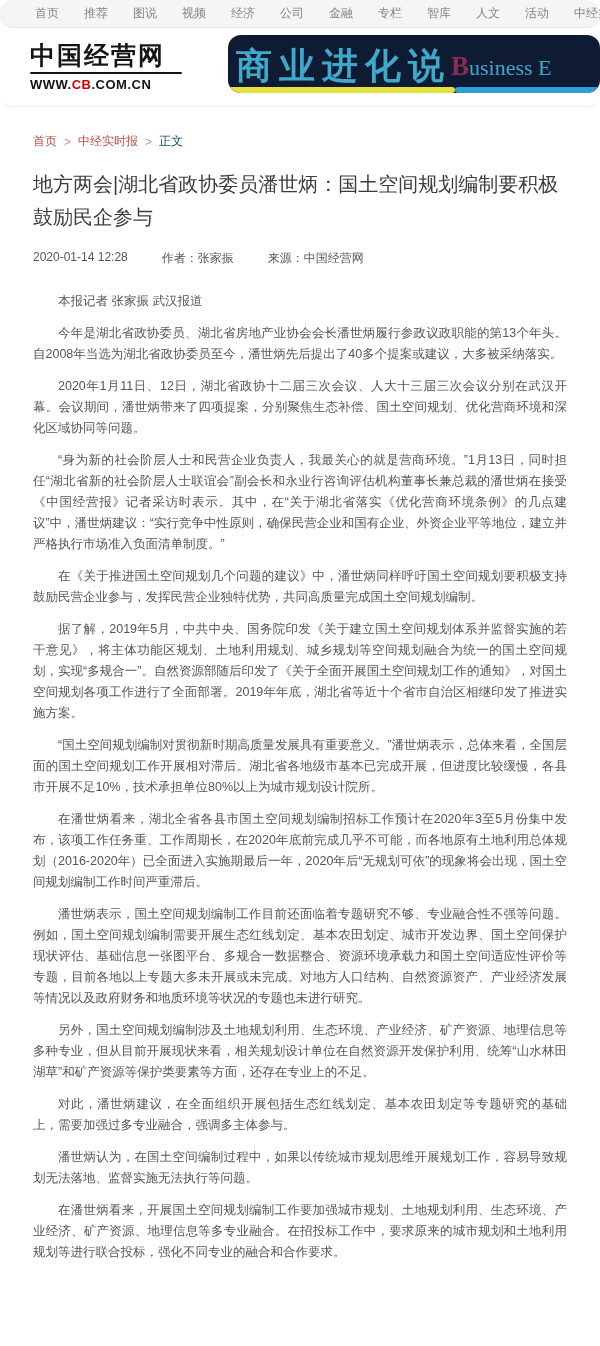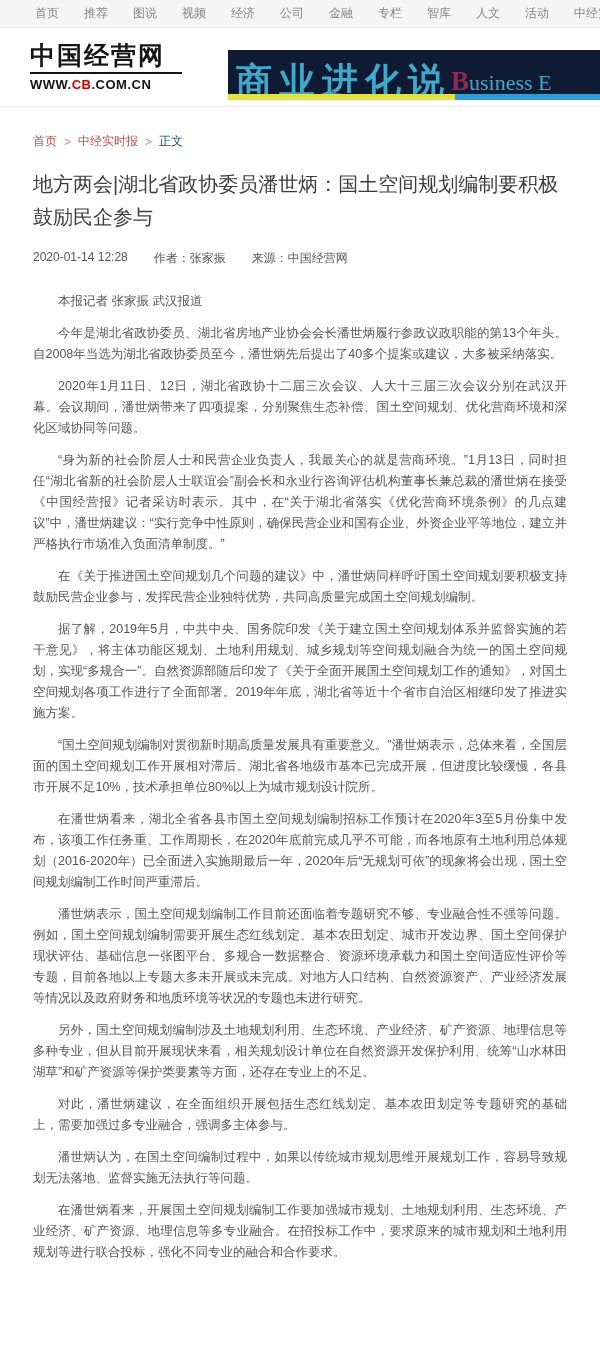--- a/index.html
+++ b/index.html
@@ -1,15 +1,15 @@
 <!DOCTYPE html>
 <html><head>
 <meta charset="utf-8">
 <style>
-  * { box-sizing: border-box; }
+  * { box-sizing: border-box; border-radius: 13px; }
   html, body { margin: 0; padding: 0; }
   body {
     width: 600px;
     min-height: 1346px;
     background: #ffffff;
     font-family: "Liberation Sans", "DejaVu Sans", sans-serif;
     -webkit-font-smoothing: antialiased;
   }
   
   .topnav {
@@ -31,21 +31,21 @@
   .header { position: relative; height: 79px; border-bottom: 1px solid #ededed; background: #fff; }
   .logo { position: absolute; left: 30px; top: 13px; width: 160px; cursor: pointer; }
   .logo-title {
     font-family: "Liberation Serif", "DejaVu Serif", serif;
     font-size: 25px; font-weight: bold; color: #141414; letter-spacing: 2px; line-height: 30px;
   }
   .logo-divider { height: 2px; background: #141414; margin: 1px 0 3px; width: 152px; }
   .logo-url { font-size: 13px; font-weight: bold; color: #141414; letter-spacing: 0.5px; }
   .logo-url .accent { color: #cc0000; }
   .banner {
-    position: absolute; left: 228px; right: 0; top: 22px; height: 50px;
+    position: absolute; left: 228px; right: 0; top: 7px; height: 58px;
     background: #0e1b32; overflow: hidden; cursor: pointer;
   }
   .banner-textwrap { position: absolute; left: 8px; top: 7px; white-space: nowrap; }
   .banner-cn { font-size: 36px; font-weight: bold; color: #3ea9cb; letter-spacing: 7px; vertical-align: middle; }
   .banner-en { font-family: "Liberation Serif", "DejaVu Serif", serif; font-size: 22px; color: #3ea9cb; vertical-align: -4px; }
   .banner-en-b { font-size: 27px; color: #8f2a52; font-weight: bold; }
   .stripe { position: absolute; bottom: 0; height: 6px; }
   .stripe-yellow { left: 0; width: 61%; background: #e3e23c; }
   .stripe-blue { left: 61%; right: 0; background: #2d9fd8; }
   
@@ -54,21 +54,21 @@
     display: flex; gap: 7px; align-items: center;
     margin-top: 26px; font-size: 12px;
   }
   .breadcrumb .crumb-link { color: #bf4b45; text-decoration: none; cursor: pointer; }
   .breadcrumb .crumb-sep { color: #c98f8a; }
   .breadcrumb .crumb-current { color: #0c4a6e; }
   .article-title {
     margin: 18px 0 0;
     font-size: 20px; line-height: 33px; font-weight: 500; color: #3c3c3c;
   }
-  .meta { display: flex; gap: 26px; margin-top: 16px; font-size: 12px; color: #555; white-space: nowrap; }
+  .meta { display: flex; gap: 34px; margin-top: 16px; font-size: 12px; color: #555; white-space: nowrap; }
   .article-body { margin-top: 24px; }
   .para {
     margin: 0 0 11px;
     font-size: 12.5px; line-height: 21px; color: #555555;
     text-indent: 2em;
     text-align: justify;
   }
 </style>
 </head>
 <body>

